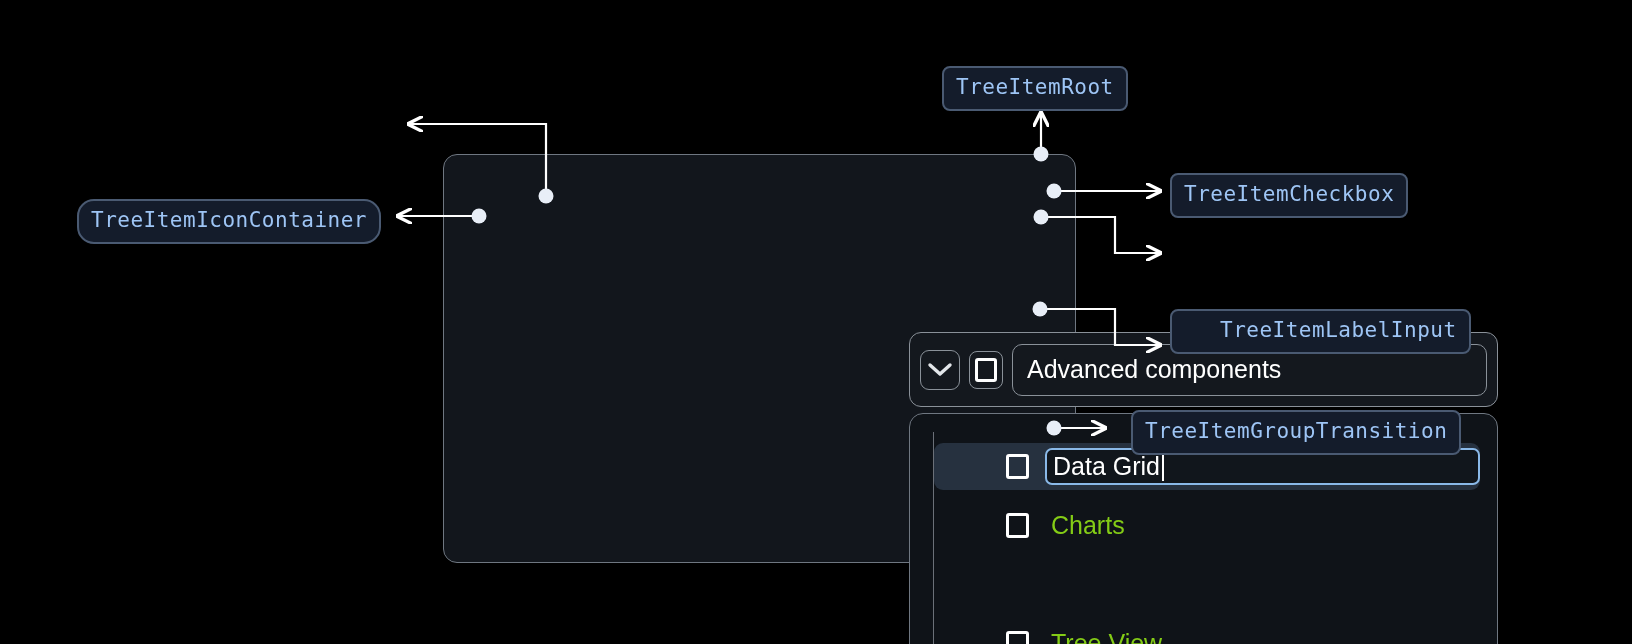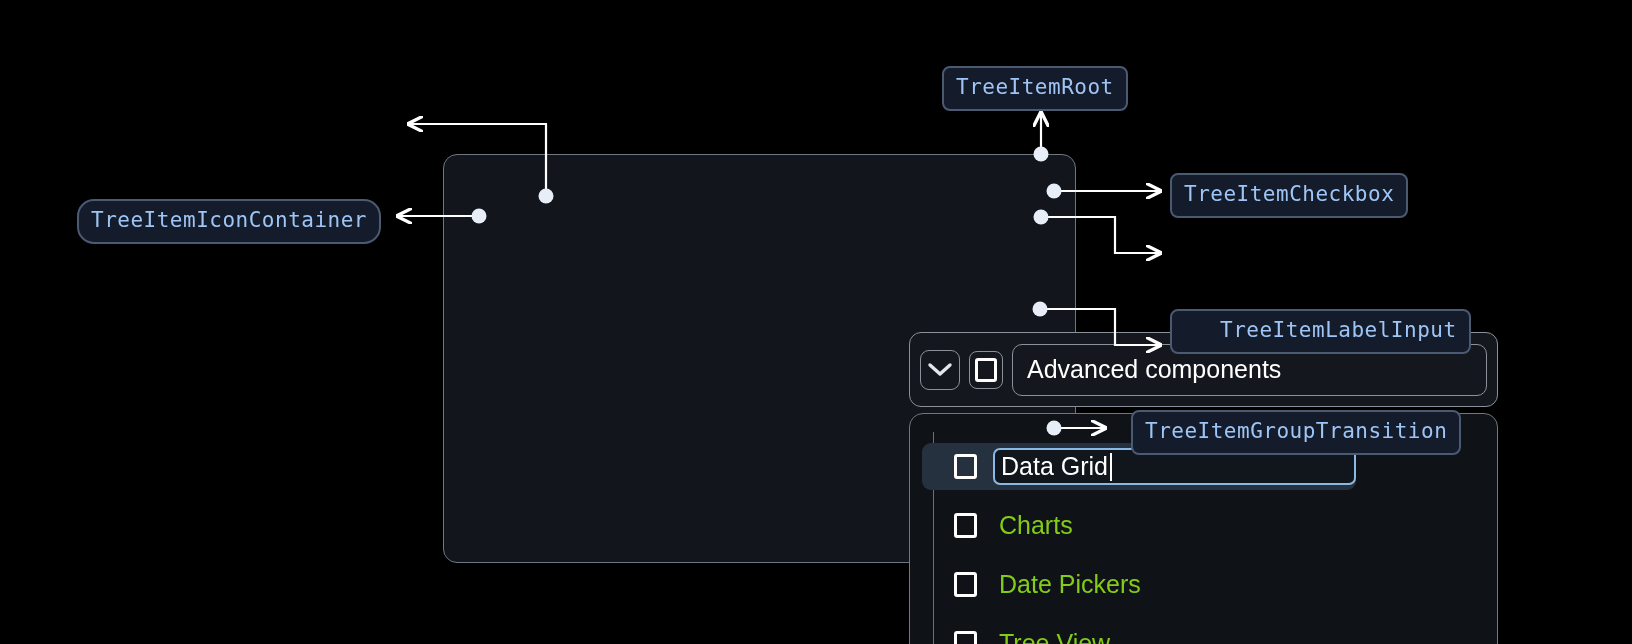--- a/index.html
+++ b/index.html
@@ -91,26 +91,27 @@
     box-sizing:border-box;
   }
   #groupGuide{
     position:absolute;
     left:23px; top:18px;
     width:1px; height:248px;
     background:#6b7078;
   }
   .childRow{
     position:absolute;
-    left:12px;
-    width:434px;
+    left:24px;
+    width:546px;
     height:47px;
     display:flex;
     align-items:center;
     box-sizing:border-box;
+    padding-left:40px;
   }
   .childRow.selected{
     background:#26313f;
     border-radius:9px;
   }
   .childCb{
     width:23px;height:25px;
     border:3px solid #ffffff;
     border-radius:3px;
     box-sizing:border-box;
@@ -179,24 +180,20 @@
           <span>Data Grid</span>
           <span class="caret"></span>
         </span>
       </div>
 
       <div class="childRow" style="top:88px">
         <span class="childCb"></span>
         <span class="childLabel">Charts</span>
       </div>
 
-      <div class="childRow" style="top:147px">
-        <span class="childCb"></span>
-        <span class="childLabel">Date Pickers</span>
-      </div>
 
       <div class="childRow" style="top:206px">
         <span class="childCb"></span>
         <span class="childLabel">Tree View</span>
       </div>
     </div>
   </div>
 
   <svg id="wires">
     <defs>

